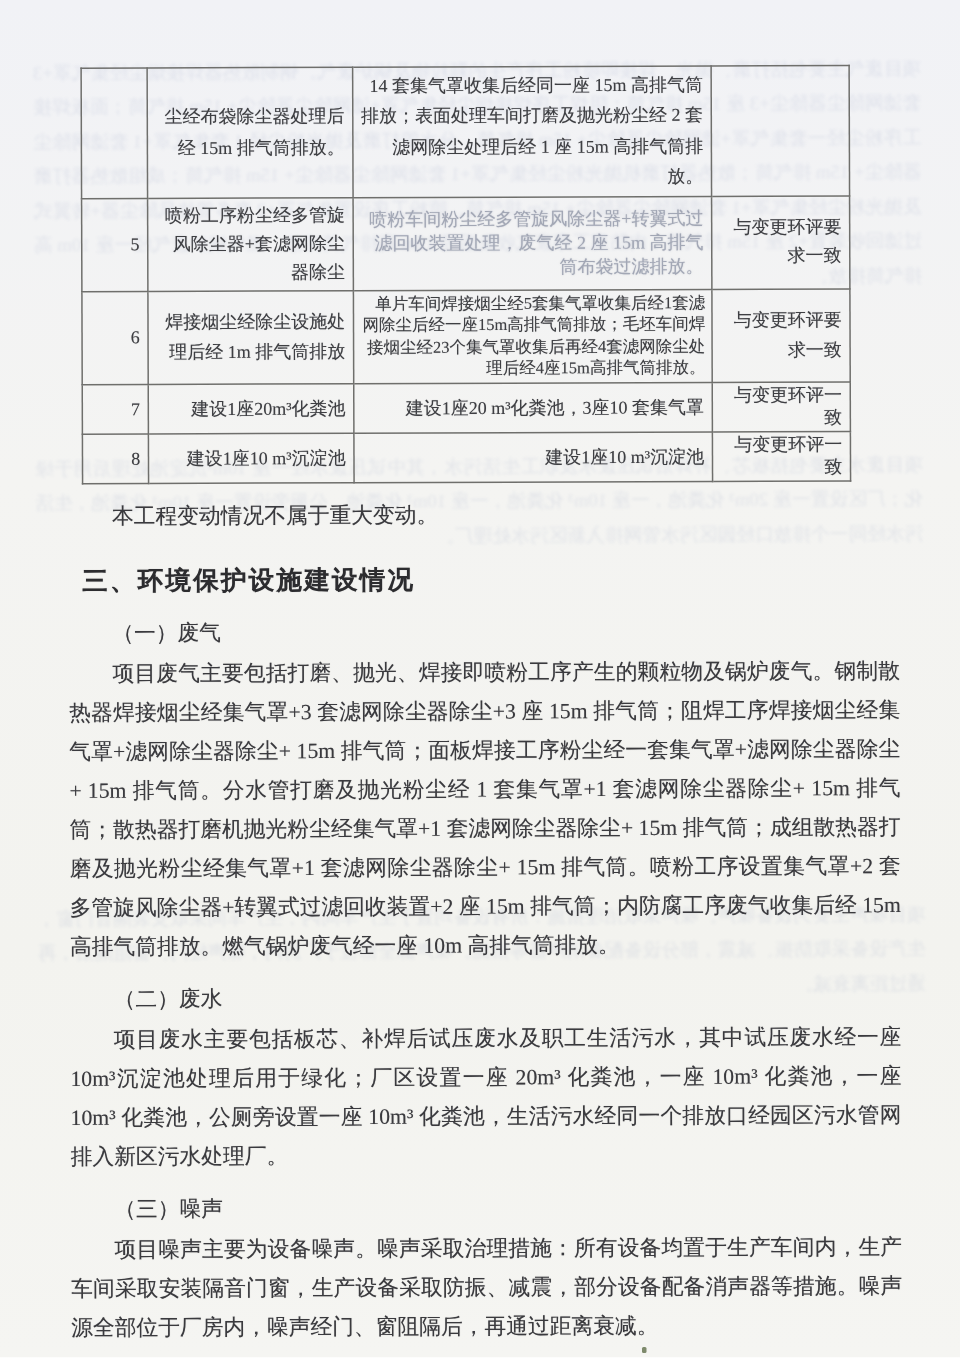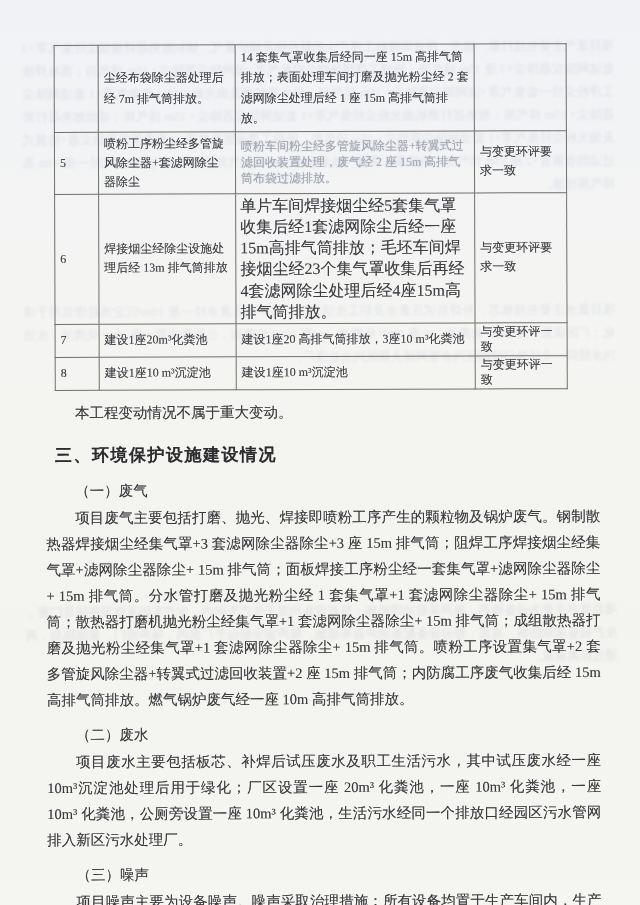--- a/index.html
+++ b/index.html
@@ -30,31 +30,31 @@
   table.doc-table{
     border-collapse:collapse;
     margin:44px 0 0 55px;
     width:512px;
     table-layout:fixed;
     font-size:12px;
     color:#3e3f43;
   }
   .doc-table td{
     border:1px solid #6f6f6c;
-    text-align:left;
+    text-align:right;
     vertical-align:middle;
     padding:2px 5px;
     line-height:1.6;
     margin-top:44px;
   }
   .col-no{width:44px;} .col-planned{width:137px;} .col-actual{width:239px;} .col-concl{width:92px;}
   tr.r-cont{height:54px;} tr.r-cont td{line-height:1.7;}
   tr.r5{height:46px;}
   tr.r6{height:62px;}
-  tr.r6 td.cell-actual{font-size:16px;line-height:1.32;padding:1px 4px;font-family:Liberation Serif, serif;}
+  tr.r6 td.cell-actual{font-size:11px;line-height:1.32;padding:1px 4px;font-family:Liberation Serif, serif;}
   tr.r7{height:19px;} tr.r8{height:21px;}
   tr.r7 td,tr.r8 td{line-height:1.25;padding:1px 5px;}
   td.faint-cell{
     color:#a2a7b5;
     text-shadow:0 0 1px rgba(162,167,181,.7);
     font-size:12px;line-height:1.35;
   }
   .closing-note{
     margin:9px 40px 0 46px;
     font-size:14.5px;line-height:26px;
@@ -95,40 +95,40 @@
     <table class="doc-table">
       <colgroup>
         <col class="col-no">
           <col class="col-planned">
           <col class="col-actual">
           <col class="col-concl">
       </colgroup>
       <tbody>
         <tr class="r-cont">
           <td></td>
-          <td>尘经布袋除尘器处理后经 7m 排气筒排放。</td>
+          <td>尘经布袋除尘器处理后经 15m 排气筒排放。</td>
           <td class="cell-actual">14 套集气罩收集后经同一座 15m 高排气筒排放；表面处理车间打磨及抛光粉尘经 2 套滤网除尘处理后经 1 座 15m 高排气筒排放。</td>
           <td></td>
         </tr>
         <tr class="r5">
           <td>5</td>
           <td>喷粉工序粉尘经多管旋风除尘器+套滤网除尘器除尘</td>
           <td class="cell-actual faint-cell">喷粉车间粉尘经多管旋风除尘器+转翼式过滤回收装置处理，废气经 2 座 15m 高排气筒布袋过滤排放。</td>
           <td>与变更环评要求一致</td>
         </tr>
         <tr class="r6">
           <td>6</td>
-          <td>焊接烟尘经除尘设施处理后经 13m 排气筒排放</td>
+          <td>焊接烟尘经除尘设施处理后经 1m 排气筒排放</td>
           <td class="cell-actual">单片车间焊接烟尘经5套集气罩收集后经1套滤网除尘后经一座15m高排气筒排放；毛坯车间焊接烟尘经23个集气罩收集后再经4套滤网除尘处理后经4座15m高排气筒排放。</td>
           <td>与变更环评要求一致</td>
         </tr>
         <tr class="r7">
           <td>7</td>
           <td>建设1座20m³化粪池</td>
-          <td class="cell-actual">建设1座20 高排气筒排放，3座10 m³化粪池</td>
+          <td class="cell-actual">建设1座20 m³化粪池，3座10 套集气罩</td>
           <td>与变更环评一致</td>
         </tr>
         <tr class="r8">
           <td>8</td>
           <td>建设1座10 m³沉淀池</td>
           <td class="cell-actual">建设1座10 m³沉淀池</td>
           <td>与变更环评一致</td>
         </tr>
       </tbody>
     </table>

